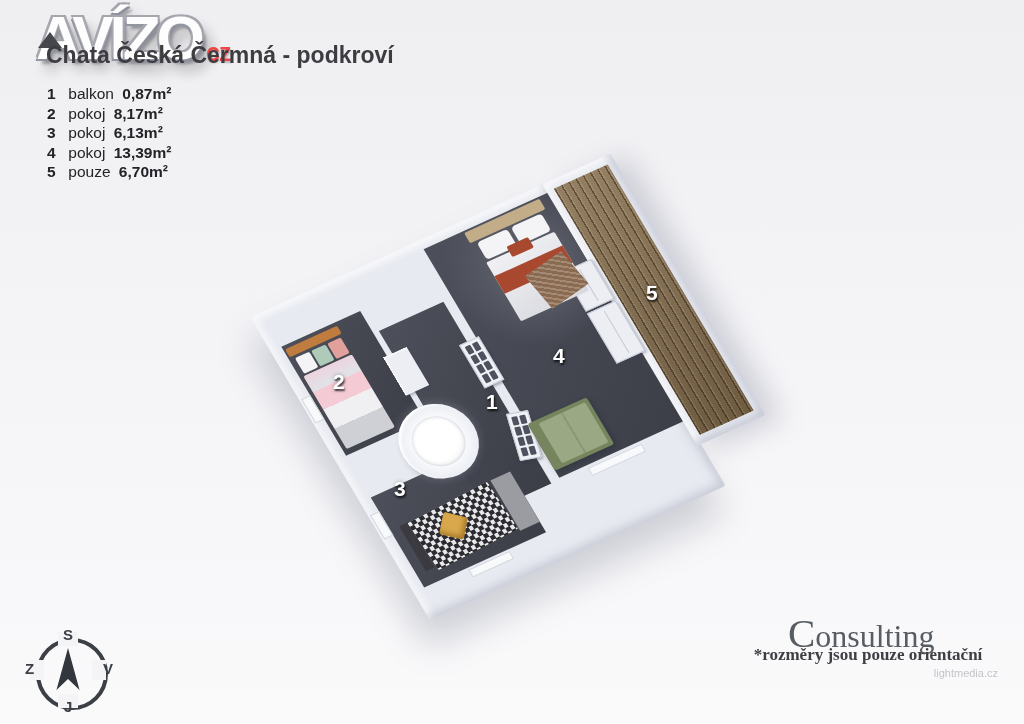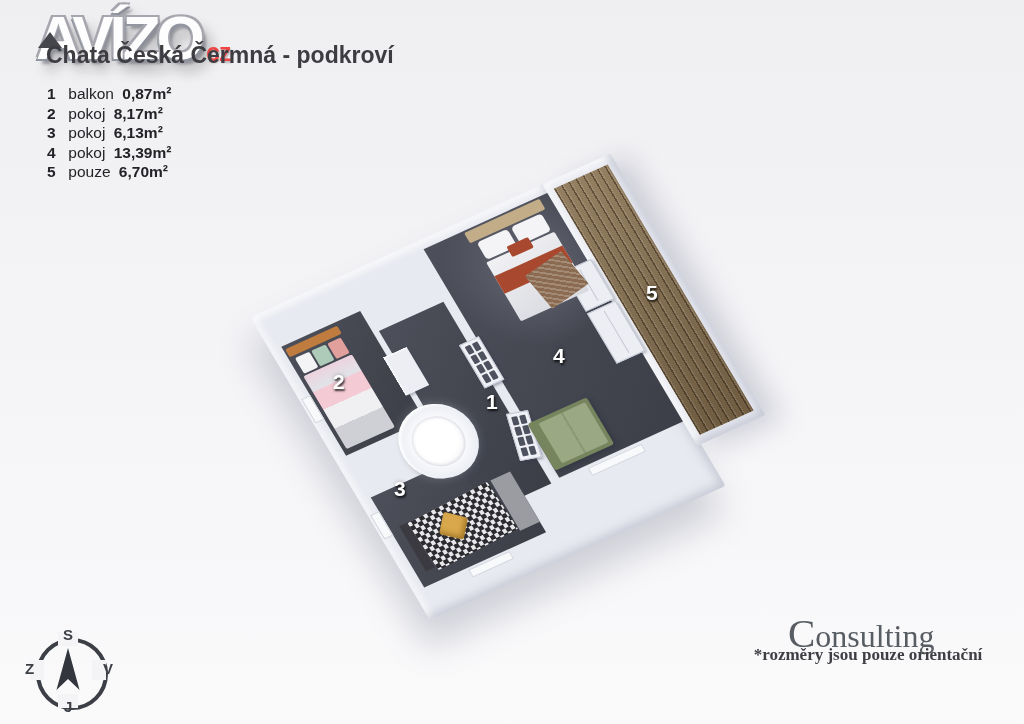--- a/index.html
+++ b/index.html
@@ -261,13 +261,14 @@
   <div class="abs c-arrow"></div>
   <div class="abs c-letter c-n">S</div>
   <div class="abs c-letter c-e">V</div>
   <div class="abs c-letter c-s">J</div>
   <div class="abs c-letter c-w">Z</div>
 </div>
 
 <div class="abs broker">
   <div class="bk-l2">Consulting</div>
   <div class="bk-disc">*rozměry jsou pouze orientační</div>
+  <div class="bk-credit">lightmedia.cz</div>
 </div>
 
 </body></html>

